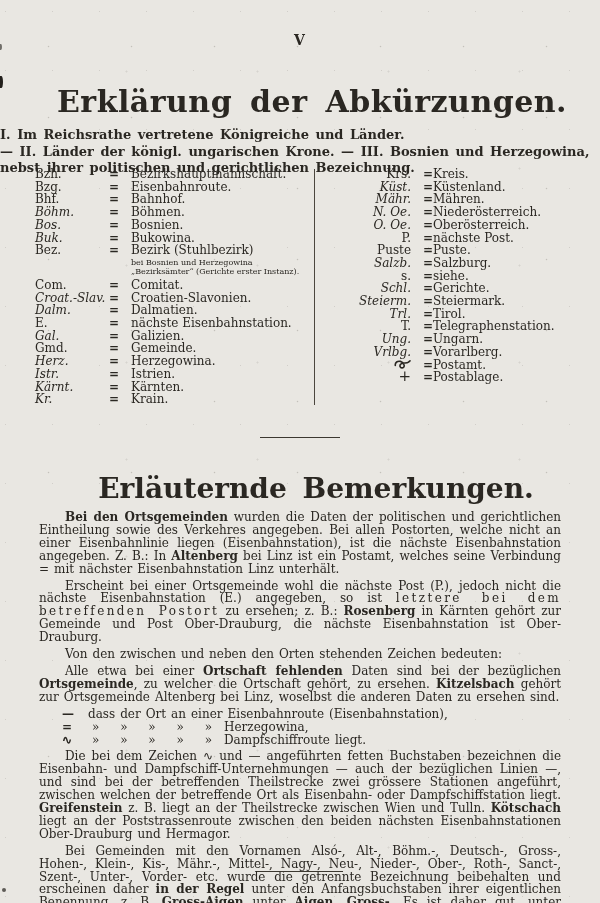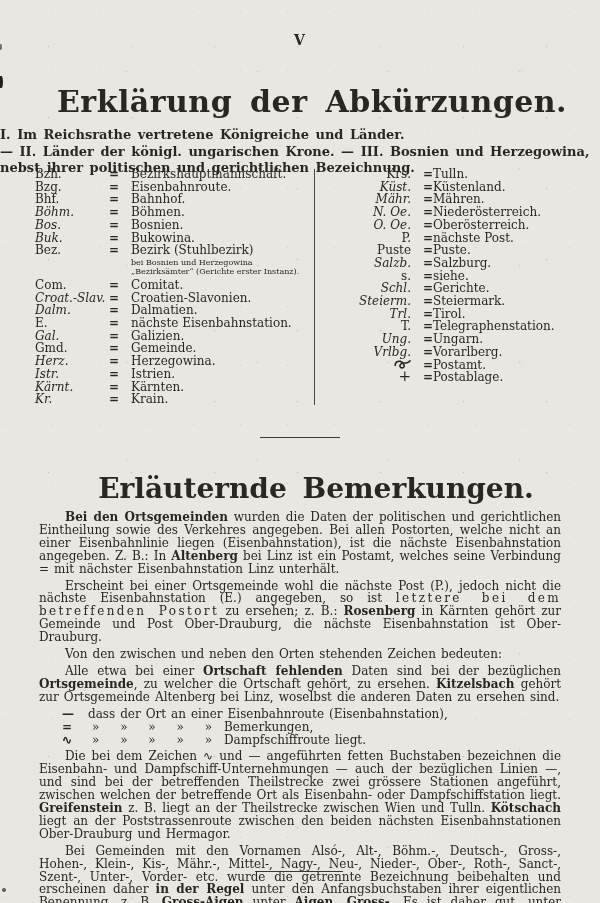--- a/index.html
+++ b/index.html
@@ -168,21 +168,21 @@
           <span class="abbr italic">Kr.</span>
           <span class="eq">=</span>
           <span class="meaning">Krain.</span>
         </div>
       </div>
     <div class="col-divider"></div>
     <div class="abbr-col right" id="abbr-right">
         <div class="abbr-row">
           <span class="abbr">Krs.</span>
           <span class="eq">=</span>
-          <span class="meaning">Tulln.</span>
+          <span class="meaning">Kreis.</span>
         </div>
         <div class="abbr-row">
           <span class="abbr italic">Küst.</span>
           <span class="eq">=</span>
           <span class="meaning">Küstenland.</span>
         </div>
         <div class="abbr-row">
           <span class="abbr italic">Mähr.</span>
           <span class="eq">=</span>
           <span class="meaning">Mähren.</span>
@@ -271,21 +271,21 @@
       <p class="para"><span>Erscheint bei einer Ortsgemeinde wohl die nächste Post (P.), jedoch nicht die nächste Eisenbahnstation (E.) angegeben, so ist </span><span class="seg-sp">letztere bei dem betreffenden Postort</span><span> zu ersehen; z. B.: </span><span class="seg-b">Rosenberg</span><span> in Kärnten gehört zur Gemeinde und Post Ober-Drauburg, die nächste Eisenbahnstation ist Ober-Drauburg.</span></p>
       <p class="para"><span>Von den zwischen und neben den Orten stehenden Zeichen bedeuten:</span></p>
       <p class="para"><span>Alle etwa bei einer </span><span class="seg-b">Ortschaft fehlenden</span><span> Daten sind bei der bezüglichen </span><span class="seg-b">Ortsgemeinde</span><span>, zu welcher die Ortschaft gehört, zu ersehen. </span><span class="seg-b">Kitzelsbach</span><span> gehört zur Ortsgemeinde Altenberg bei Linz, woselbst die anderen Daten zu ersehen sind.</span></p>
       <div class="sym-line">
         <span class="sym">—</span>
         <span class="sym-text">dass der Ort an einer Eisenbahnroute (Eisenbahnstation),</span>
       </div>
       <div class="sym-line">
         <span class="sym">=</span>
         <span class="ditto">» » » » »</span>
-        <span class="sym-text">Bemerkungen,</span>
+        <span class="sym-text">Herzegowina,</span>
       </div>
       <div class="sym-line">
         <span class="sym">∿</span>
         <span class="ditto">» » » » »</span>
         <span class="sym-text">Dampfschiffroute liegt.</span>
       </div>
       <p class="para"><span>Die bei dem Zeichen ∿ und — angeführten fetten Buchstaben bezeichnen die Eisenbahn- und Dampfschiff-Unternehmungen — auch der bezüglichen Linien —, und sind bei der betreffenden Theilstrecke zwei grössere Stationen angeführt, zwischen welchen der betreffende Ort als Eisenbahn- oder Dampfschiffstation liegt. </span><span class="seg-b">Greifenstein</span><span> z. B. liegt an der Theilstrecke zwischen Wien und Tulln. </span><span class="seg-b">Kötschach</span><span> liegt an der Poststrassenroute zwischen den beiden nächsten Eisenbahnstationen Ober-Drauburg und Hermagor.</span></p>
       <p class="para"><span>Bei Gemeinden mit den Vornamen Alsó-, Alt-, Böhm.-, Deutsch-, Gross-, Hohen-, Klein-, Kis-, Mähr.-, Mittel-, Nagy-, Neu-, Nieder-, Ober-, Roth-, Sanct-, Szent-, Unter-, Vorder- etc. wurde die getrennte Bezeichnung beibehalten und erscheinen daher </span><span class="seg-b">in der Regel</span><span> unter den Anfangsbuchstaben ihrer eigentlichen Benennung, z. B. </span><span class="seg-b">Gross-Aigen</span><span> unter </span><span class="seg-b">Aigen, Gross-.</span><span> Es ist daher gut, unter beiden Benennungen nachzuschlagen.</span></p>
     </div>
 

